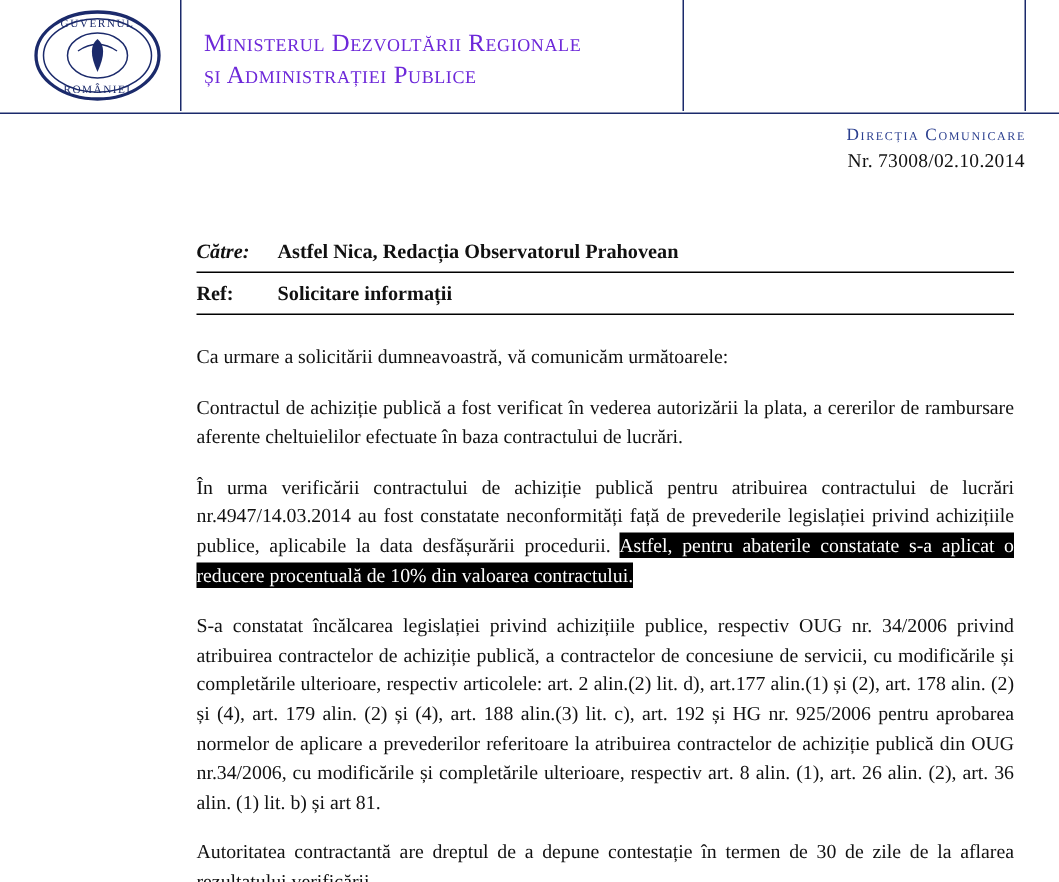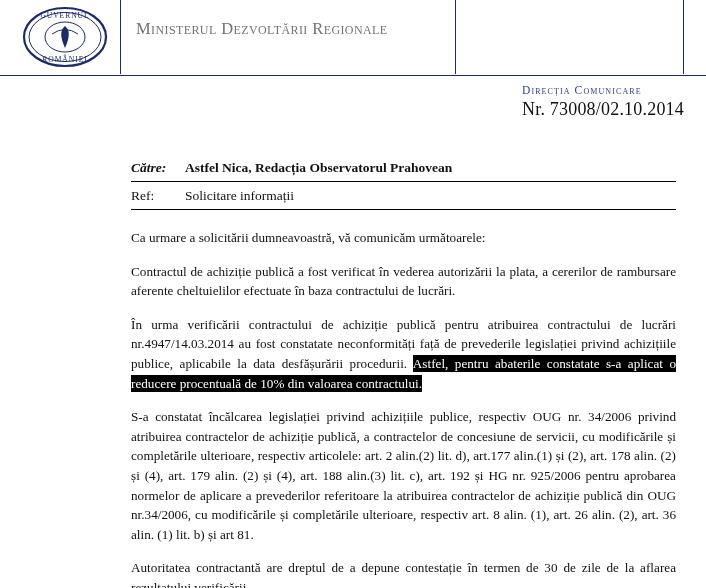--- a/index.html
+++ b/index.html
@@ -55,50 +55,50 @@
     width: 1px;
     height: 74px;
     background: #1b2a6b;
   }
 
   .ministry {
     position: absolute;
     left: 136px;
     top: 18px;
     width: 310px;
-    color: #737373;
+    color: #6d28d9;
     font-family: "Liberation Serif", serif;
     font-size: 16.5px;
     line-height: 21px;
     letter-spacing: 0.4px;
   }
   .ministry .l1 { display: block; }
   .ministry .l2 { display: block; }
   .small-caps {
     font-variant: small-caps;
   }
 
   
   .deptblock {
     position: absolute;
     right: 22px;
     top: 84px;
-    text-align: left;
+    text-align: center;
     font-family: "Liberation Serif", serif;
   }
   .dept-name {
     color: #2b3f8f;
     font-size: 11.5px;
     letter-spacing: 1.1px;
     font-variant: small-caps;
   }
   .dept-nr {
     margin-top: 3px;
     color: #111111;
-    font-size: 18px;
+    font-size: 13px;
     letter-spacing: 0.2px;
   }
 
   
   .addr {
     position: absolute;
     left: 131px;
     top: 158px;
     width: 545px;
   }
@@ -113,21 +113,21 @@
     width: 54px;
     font-style: italic;
   }
   .addr-rule {
     border-bottom: 1px solid #000;
     width: 545px;
     margin-top: 1px;
   }
   .addr-row2 {
     font-size: 13.5px;
-    font-weight: normal;
+    font-weight: bold;
     line-height: 19px;
     padding-top: 4px;
     padding-bottom: 3px;
   }
   .addr-row2 .lbl {
     display: inline-block;
     width: 54px;
   }
 
   
@@ -166,20 +166,21 @@
       <text x="43" y="56" text-anchor="middle" font-family="'Liberation Serif', serif" font-size="7.5" fill="#1b2a6b" letter-spacing="1">ROMÂNIEI</text>
     </svg>
   </div>
 
   <div class="vrule-1"></div>
   <div class="vrule-2"></div>
   <div class="vrule-3"></div>
 
   <div class="ministry">
     <span class="l1 small-caps">Ministerul Dezvoltării Regionale</span>
+    <span class="l2 small-caps">și Administrației Publice</span>
   </div>
 </div>
 
 <div class="deptblock">
   <div class="dept-name">Direcția Comunicare</div>
   <div class="dept-nr">Nr.  73008/02.10.2014</div>
 </div>
 
 <div class="addr">
   <div class="addr-row">

